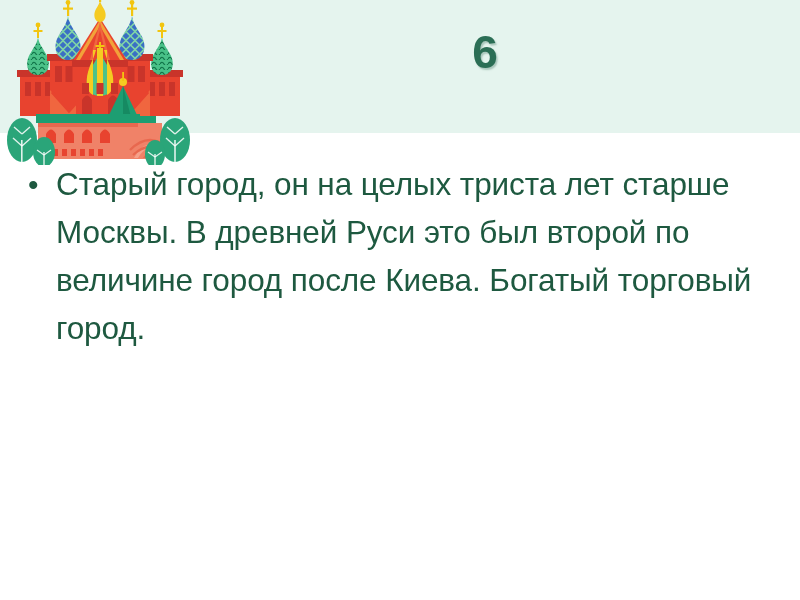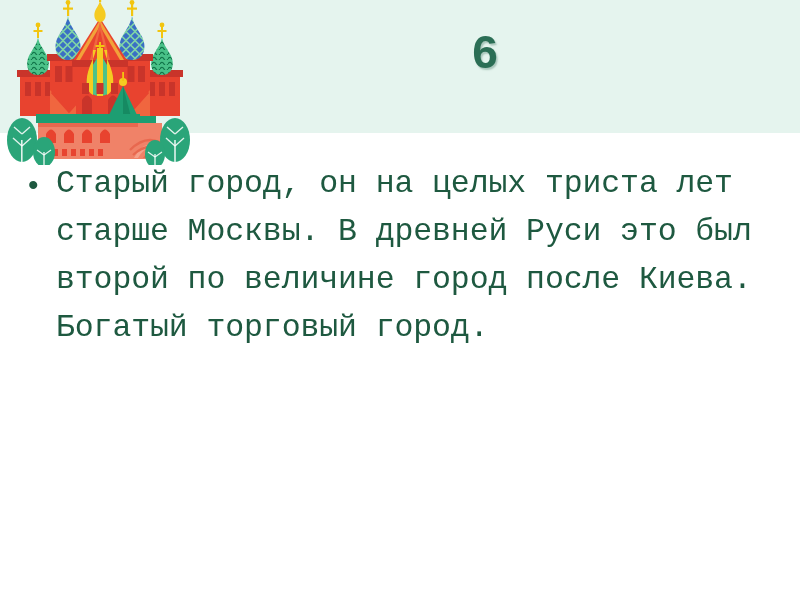--- a/index.html
+++ b/index.html
@@ -64,21 +64,21 @@
     font-size:30px;
     line-height:50px;
     text-align:left;
     padding-left:6px;
   }
   .bullet-text {
     flex:1 1 auto;
     font-size:31.5px;
     line-height:48px;
     color:#1e5940;
-    font-family:Liberation Mono, monospace;
+    font-family:Liberation Sans, sans-serif;
     font-weight:normal;
     letter-spacing:-0.1px;
     text-align:left;
   }
 </style>
 </head>
 <body>
 
 <div id="slide">
 

